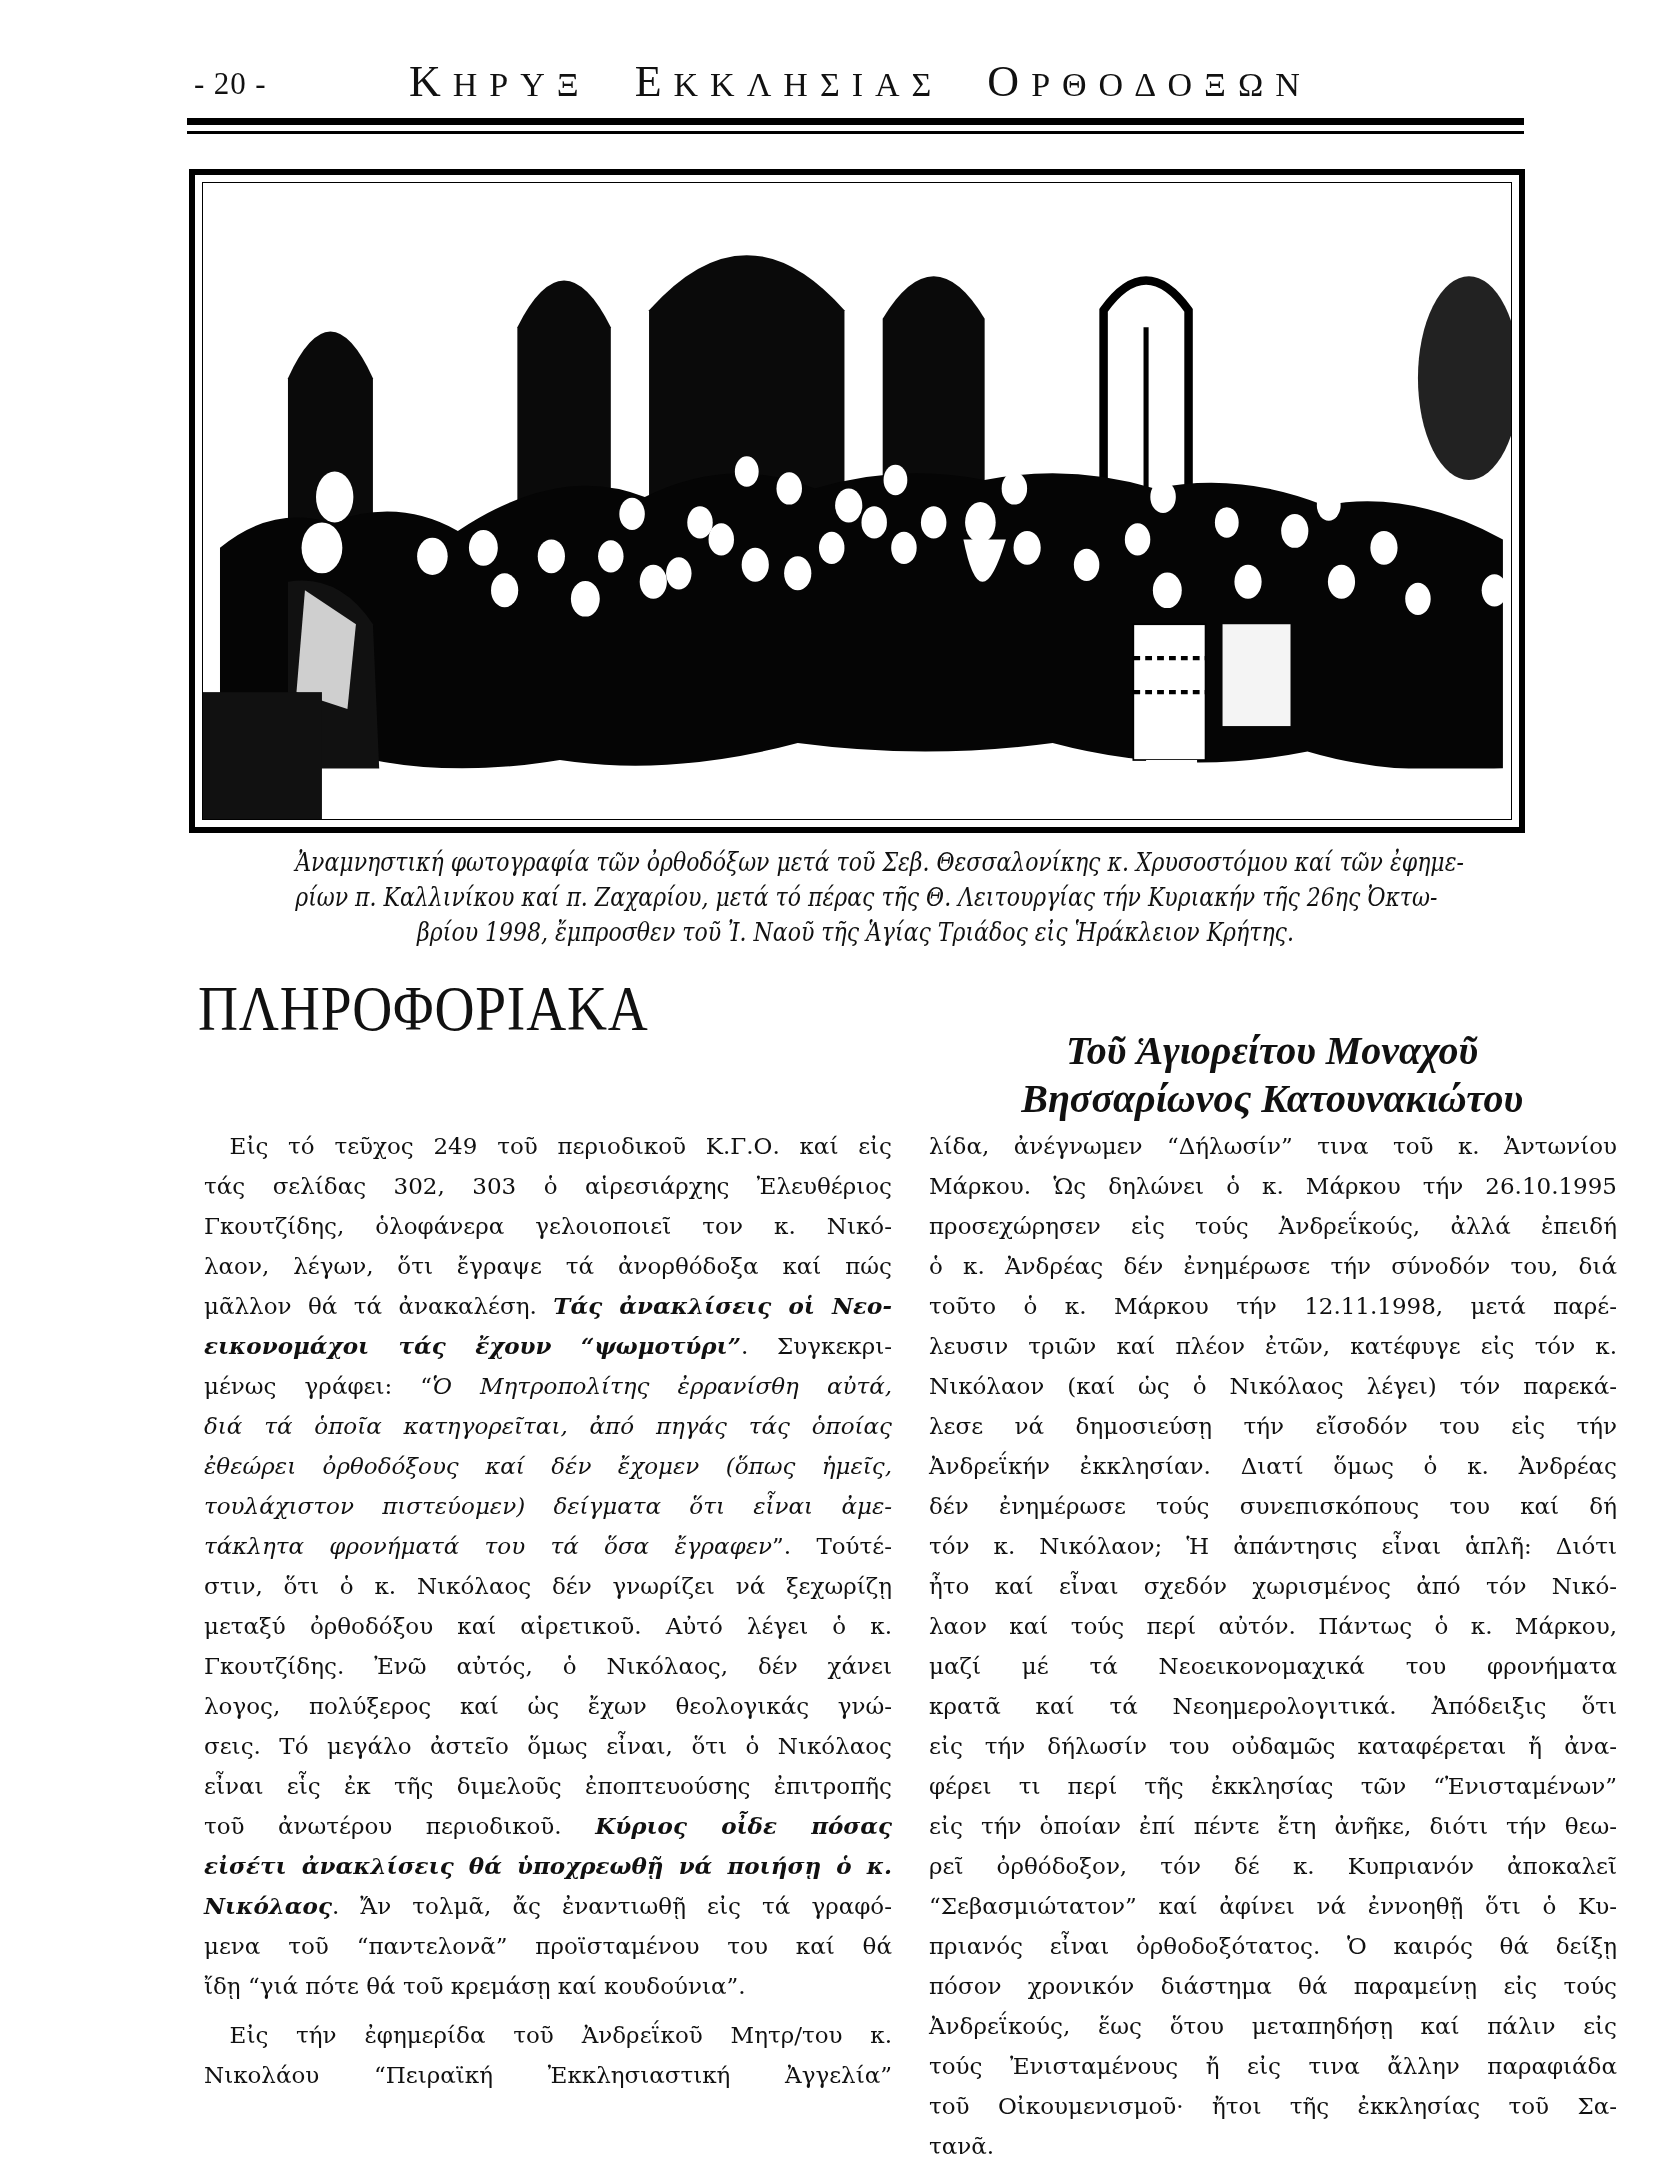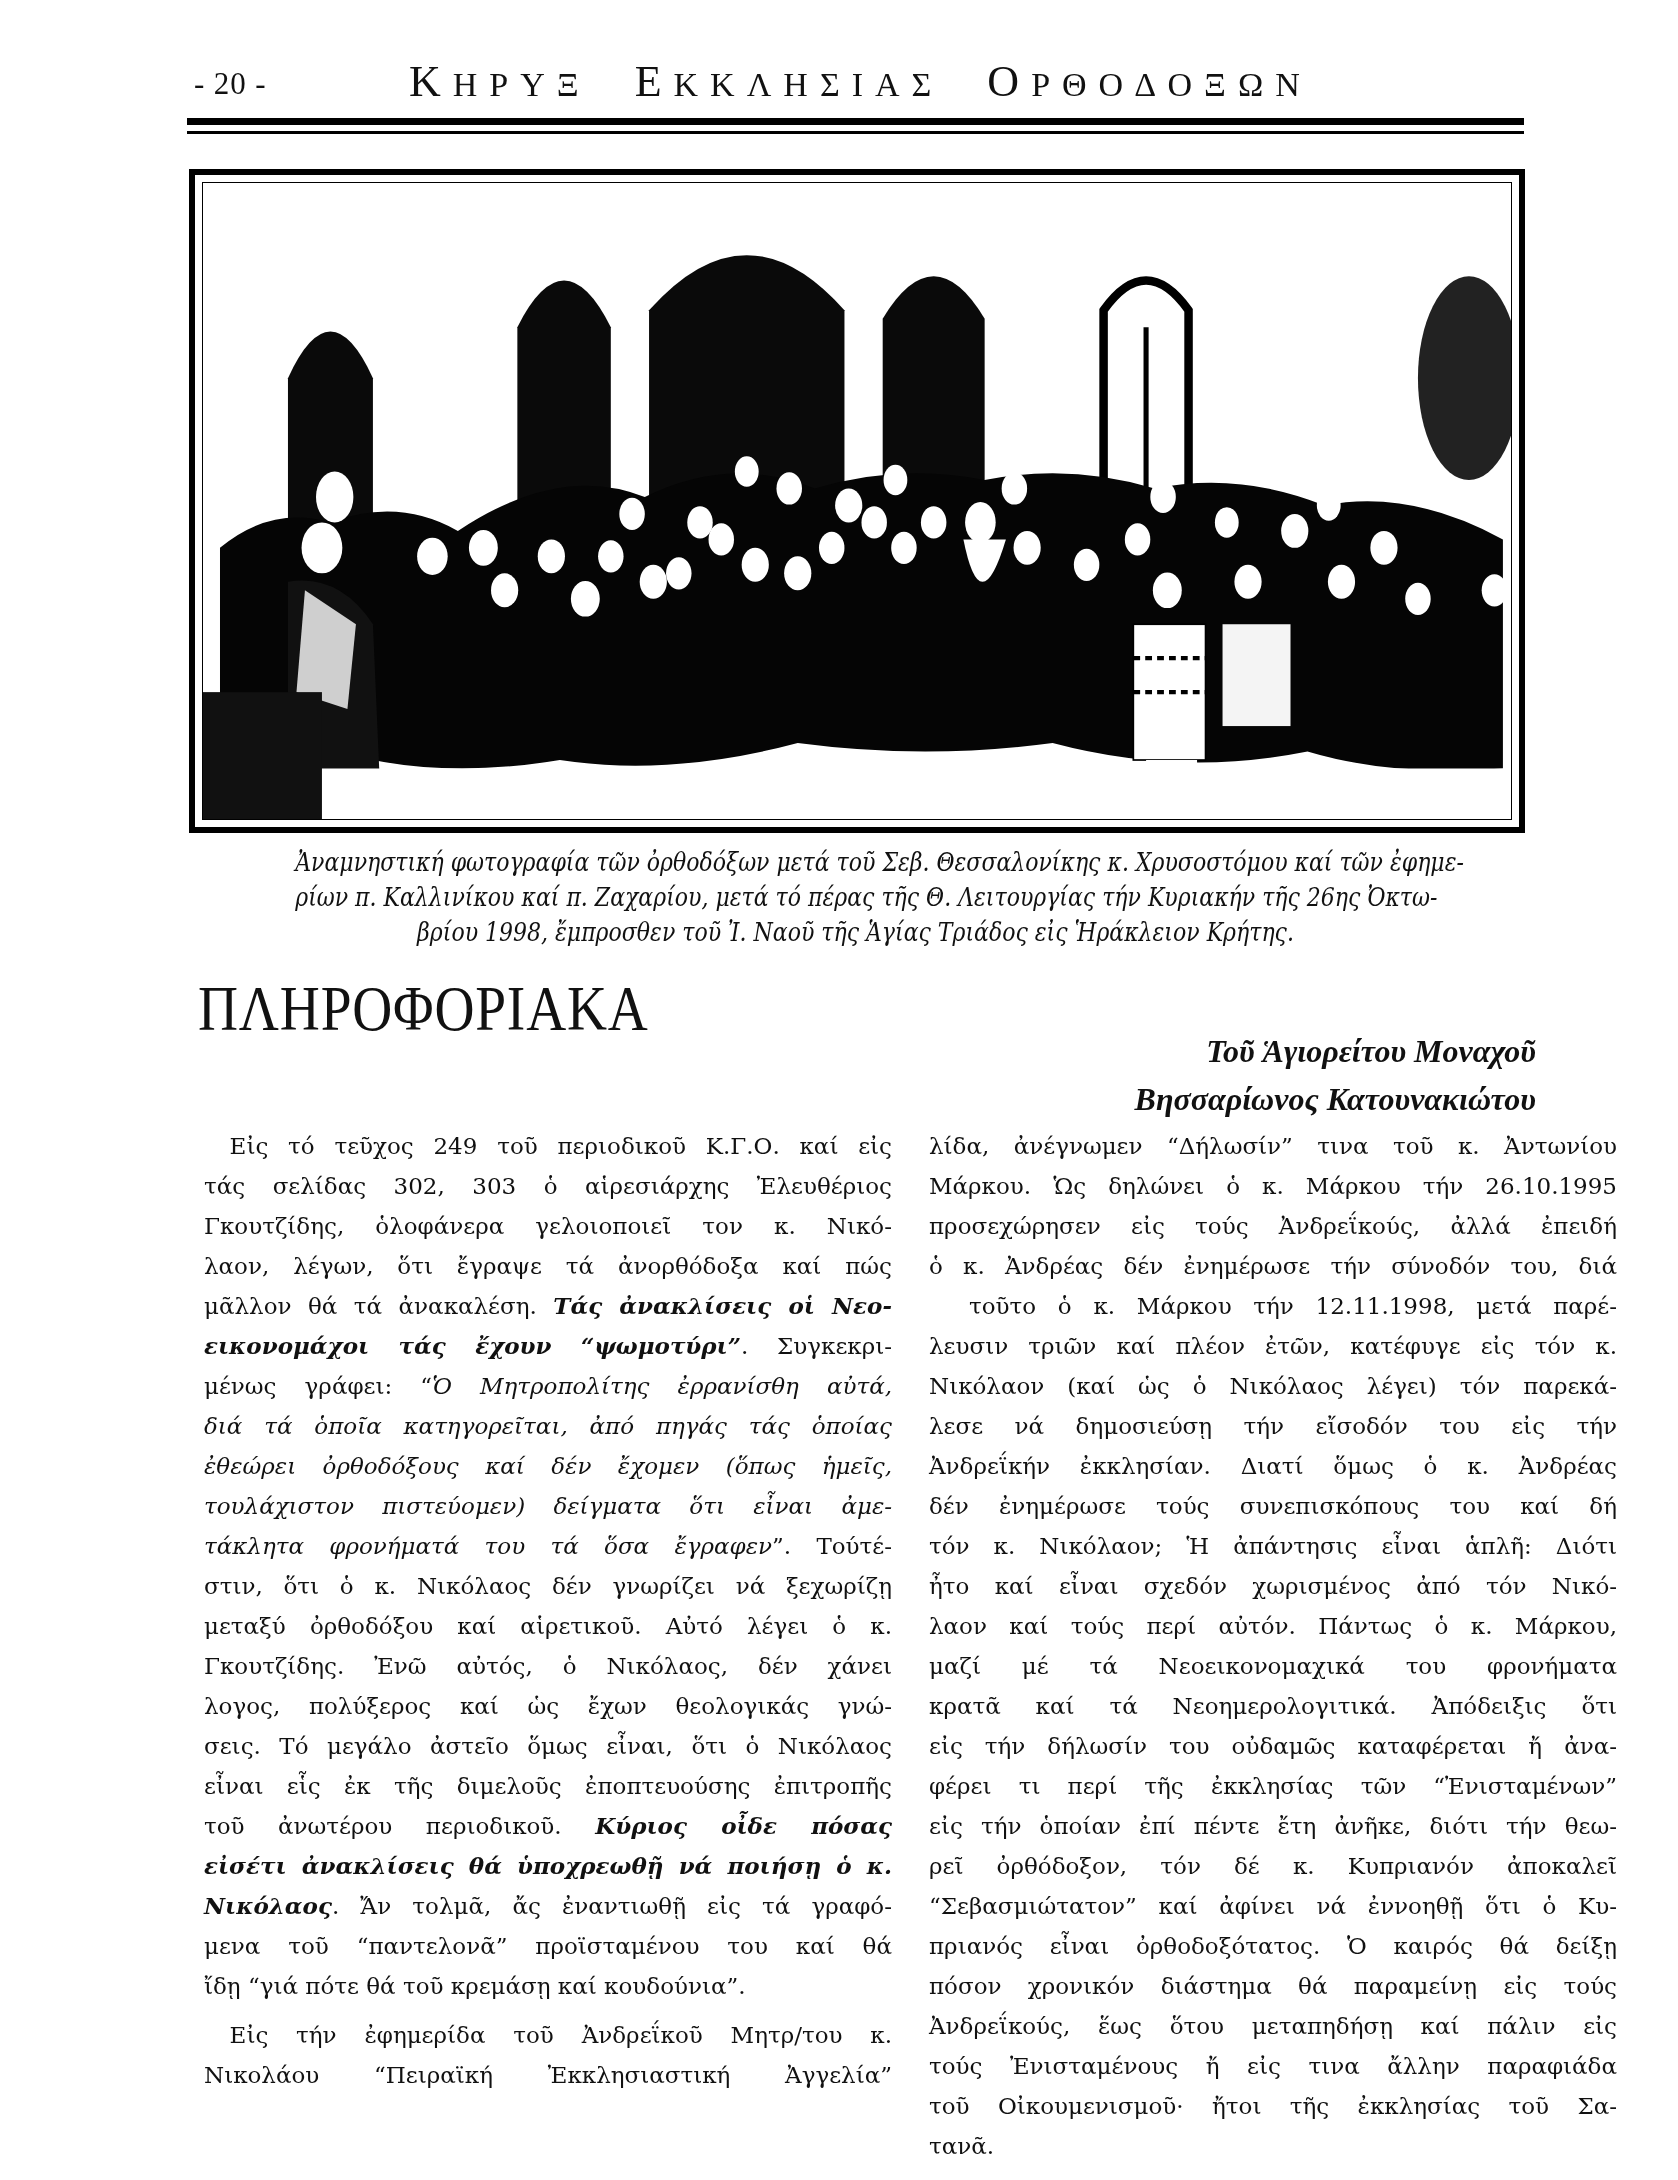--- a/index.html
+++ b/index.html
@@ -36,23 +36,23 @@
     line-height: 35px; text-align: center; transform: scaleX(0.86); transform-origin: center top;
   }
   .caption .line { display: block; white-space: nowrap; }
 
   .section-title {
     position: absolute; left: 198px; top: 973px;
     font-family: "Liberation Serif", serif; font-size: 63px; letter-spacing: 0.9px;
     transform: scaleX(0.88); transform-origin: left top; white-space: nowrap;
   }
   .byline {
-    position: absolute; right: 142px; top: 1027px; text-align: right;
+    position: absolute; right: 155px; top: 1027px; text-align: center;
     font-family: "Liberation Serif", serif; font-style: italic; font-weight: bold;
-    font-size: 32px; line-height: 48px;
+    font-size: 40px; line-height: 48px;
   }
   .byline span { display: block; white-space: nowrap; }
 
   .column {
     position: absolute; top: 1126px; width: 688px;
     font-family: "DejaVu Serif", serif; font-size: 23px; line-height: 40px;
   }
   .col-left { left: 204px; }
   .col-right { left: 929px; }
   .column .ln {
@@ -184,21 +184,21 @@
     <span class="ln" style="display: block; text-align: justify; text-align-last: justify;">μενα τοῦ “παντελονᾶ” προϊσταμένου του καί θά</span>
     <span class="ln last" style="display: block; text-align: justify; text-align-last: left;">ἴδῃ “γιά πότε θά τοῦ κρεμάσῃ καί κουδούνια”.</span>
     <span class="ln indent" style="display: block; text-align: justify; text-align-last: justify; margin-top: 9px;">Εἰς τήν ἐφημερίδα τοῦ Ἀνδρεΐκοῦ Μητρ/του κ.</span>
     <span class="ln" style="display: block; text-align: justify; text-align-last: justify;">Νικολάου “Πειραϊκή Ἐκκλησιαστική Ἀγγελία”</span>
   </div>
 <div class="column col-right" id="col-right">
     <span class="ln" style="display: block; text-align: justify; text-align-last: justify;">λίδα, ἀνέγνωμεν “Δήλωσίν” τινα τοῦ κ. Ἀντωνίου</span>
     <span class="ln" style="display: block; text-align: justify; text-align-last: justify;">Μάρκου. Ὡς δηλώνει ὁ κ. Μάρκου τήν 26.10.1995</span>
     <span class="ln" style="display: block; text-align: justify; text-align-last: justify;">προσεχώρησεν εἰς τούς Ἀνδρεΐκούς, ἀλλά ἐπειδή</span>
     <span class="ln" style="display: block; text-align: justify; text-align-last: justify;">ὁ κ. Ἀνδρέας δέν ἐνημέρωσε τήν σύνοδόν του, διά</span>
-    <span class="ln" style="display: block; text-align: justify; text-align-last: justify; margin-left: 40px;">τοῦτο ὁ κ. Μάρκου τήν 12.11.1998, μετά παρέ-</span>
+    <span class="ln" style="display: block; text-align: justify; text-align-last: justify;">τοῦτο ὁ κ. Μάρκου τήν 12.11.1998, μετά παρέ-</span>
     <span class="ln" style="display: block; text-align: justify; text-align-last: justify;">λευσιν τριῶν καί πλέον ἐτῶν, κατέφυγε εἰς τόν κ.</span>
     <span class="ln" style="display: block; text-align: justify; text-align-last: justify;">Νικόλαον (καί ὡς ὁ Νικόλαος λέγει) τόν παρεκά-</span>
     <span class="ln" style="display: block; text-align: justify; text-align-last: justify;">λεσε νά δημοσιεύσῃ τήν εἴσοδόν του εἰς τήν</span>
     <span class="ln" style="display: block; text-align: justify; text-align-last: justify;">Ἀνδρεΐκήν ἐκκλησίαν. Διατί ὅμως ὁ κ. Ἀνδρέας</span>
     <span class="ln" style="display: block; text-align: justify; text-align-last: justify;">δέν ἐνημέρωσε τούς συνεπισκόπους του καί δή</span>
     <span class="ln" style="display: block; text-align: justify; text-align-last: justify;">τόν κ. Νικόλαον; Ἡ ἀπάντησις εἶναι ἁπλῆ: Διότι</span>
     <span class="ln" style="display: block; text-align: justify; text-align-last: justify;">ἦτο καί εἶναι σχεδόν χωρισμένος ἀπό τόν Νικό-</span>
     <span class="ln" style="display: block; text-align: justify; text-align-last: justify;">λαον καί τούς περί αὐτόν. Πάντως ὁ κ. Μάρκου,</span>
     <span class="ln" style="display: block; text-align: justify; text-align-last: justify;">μαζί μέ τά Νεοεικονομαχικά του φρονήματα</span>
     <span class="ln" style="display: block; text-align: justify; text-align-last: justify;">κρατᾶ καί τά Νεοημερολογιτικά. Ἀπόδειξις ὅτι</span>

